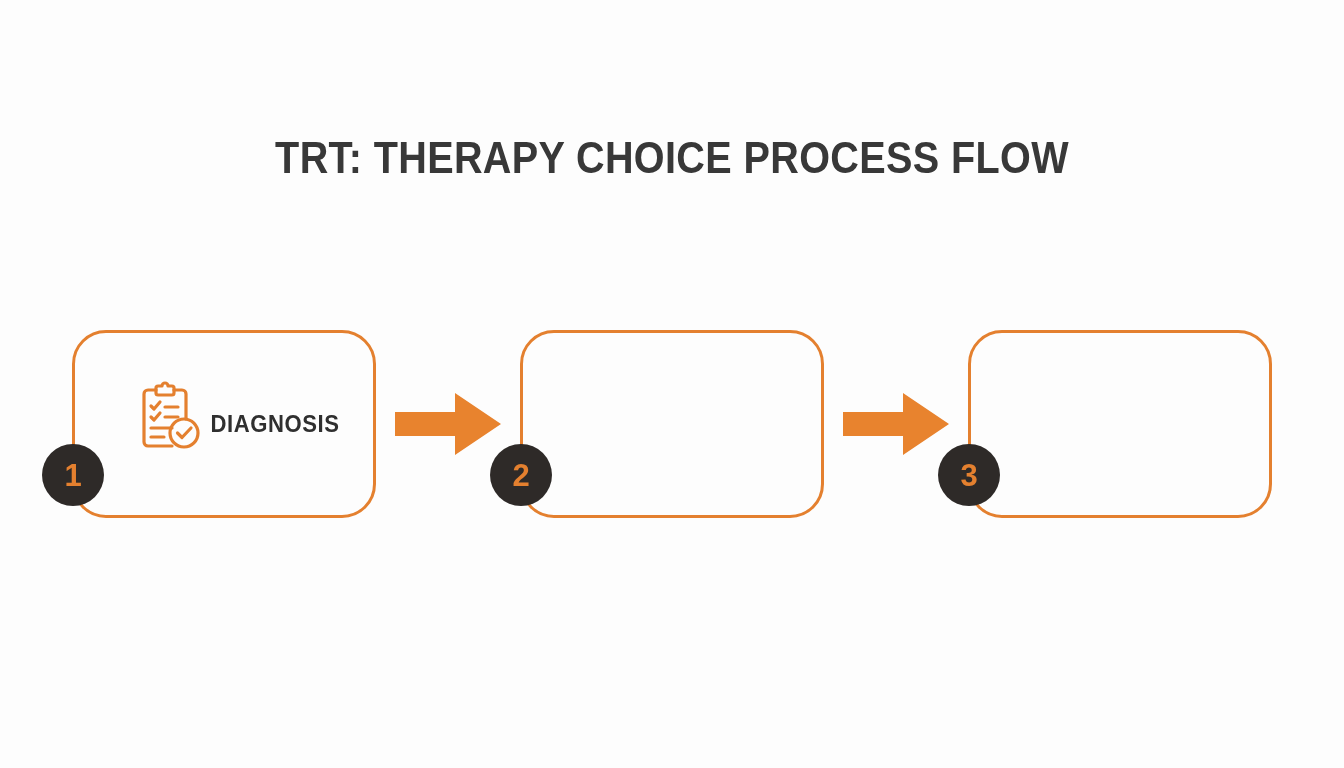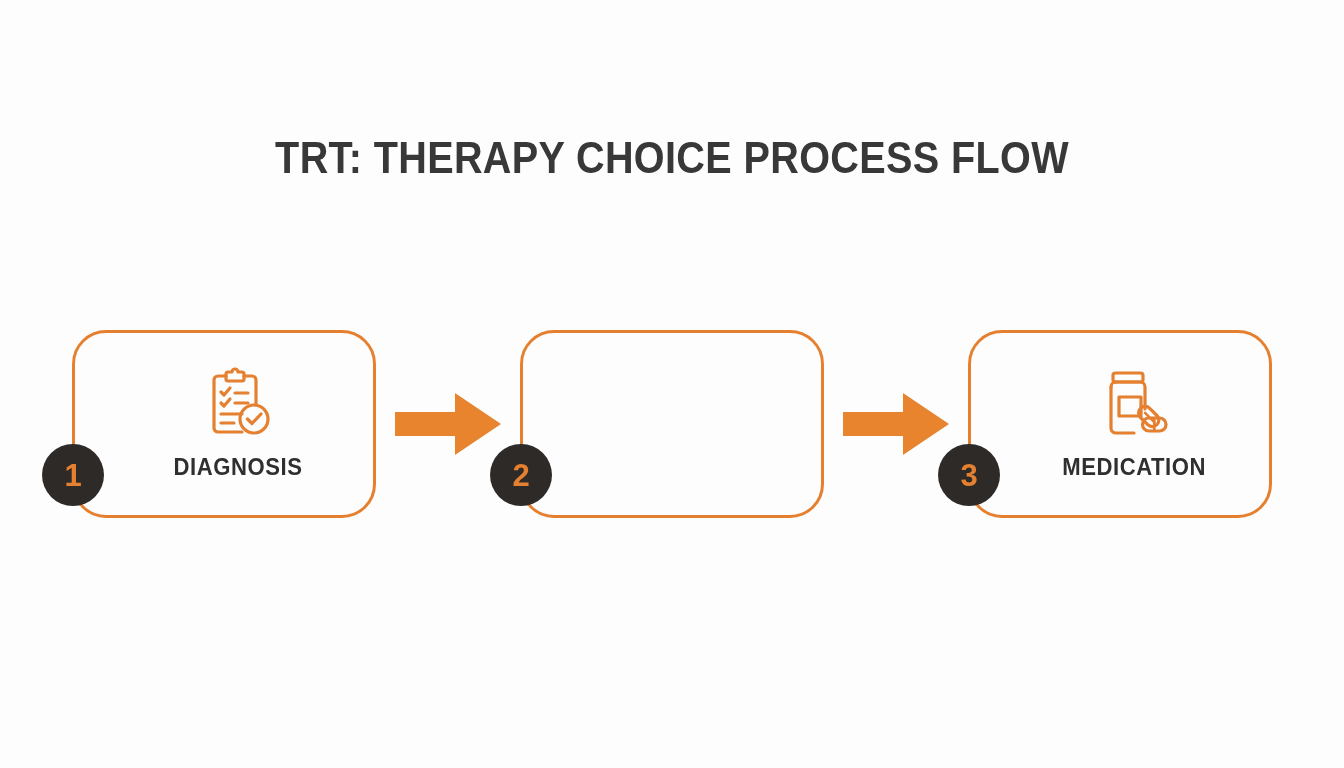--- a/index.html
+++ b/index.html
@@ -64,21 +64,21 @@
     border-radius: 34px;
     background: #fdfdfd;
     display: flex;
     flex-direction: column;
     align-items: center;
     justify-content: center;
   }
 
   .card-inner {
     display: flex;
-    flex-direction: column;
+    flex-direction: row;
     align-items: center;
     justify-content: center;
     padding-left: 28px;
     width: 100%;
   }
 
   .card-icon {
     width: 74px;
     height: 74px;
     display: block;
@@ -176,38 +176,16 @@
     <div class="arrow">
       <span>
         <svg viewBox="0 0 106 62" width="106" height="62">
           <path d="M0 19 H60 V0 L106 31 L60 62 V43 H0 Z" fill="#e8832e"></path>
         </svg>
       </span>
     </div>
 
     <div class="card">
       <div class="badge">3</div>
-      <div class="card-inner">
-        <span class="card-icon">
-          <svg viewBox="0 0 74 74" width="74" height="74" fill="none" stroke="#e4802f" stroke-width="3.2" stroke-linecap="round" stroke-linejoin="round">
-
-            <rect x="16" y="6" width="30" height="9" rx="2.5"></rect>
-
-            <path d="M19 15 h24 a5 5 0 0 1 5 5 V42"></path>
-            <path d="M14 20 a5 5 0 0 1 5 -5"></path>
-            <path d="M14 20 V61 a5 5 0 0 0 5 5 H37"></path>
-
-            <rect x="22" y="30" width="22" height="19"></rect>
-
-            <path d="M43.5 50.5 a6.5 6.5 0 0 1 9.2 -9.2 l7.2 7.2
-                     a6.5 6.5 0 0 1 -9.2 9.2 z"></path>
-            <path d="M48.1 45.9 l9.2 9.2" stroke-width="2.6"></path>
-
-            <path d="M52 64 a6.5 6.5 0 0 1 0 -13 h10.5 a6.5 6.5 0 0 1 0 13 z"></path>
-            <path d="M57.3 51 v13" stroke-width="2.6"></path>
-          </svg>
-        </span>
-        <span class="card-label">MEDICATION</span>
-      </div>
     </div>
 
   </div>
 </div>
 
 </body></html>

